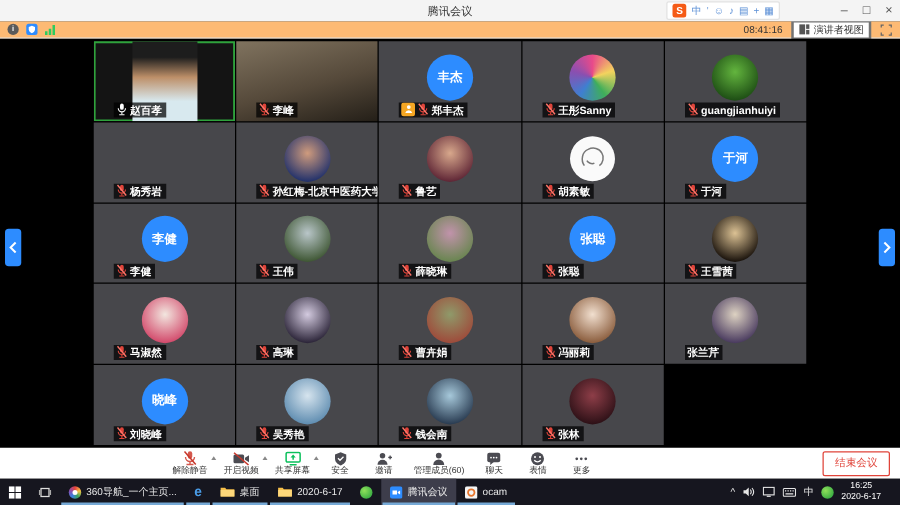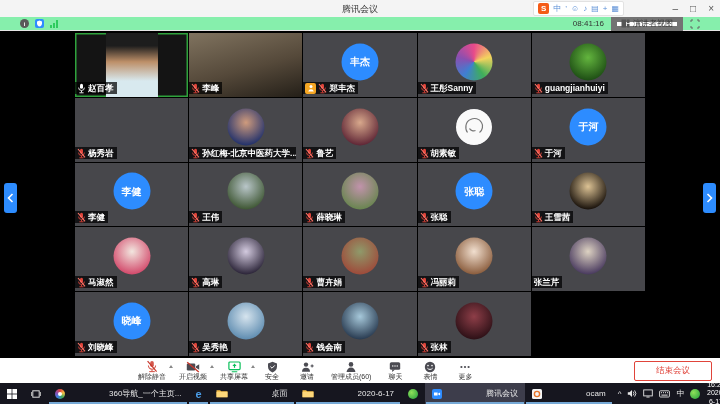--- a/index.html
+++ b/index.html
@@ -11,47 +11,47 @@
   .title { position:absolute; left:0; right:0; top:3px; text-align:center; font-size:9px; color:#333; }
   .ime { position:absolute; right:96px; top:1px; height:15px; background:#fff;
     border:1px solid #e2e2e2; border-radius:2px; display:flex; align-items:center; padding:0 4px; gap:4px; }
   .sogou { width:11px; height:11px; background:#f55b17; color:#fff; font-size:8px; font-weight:bold;
     border-radius:2px; display:flex; align-items:center; justify-content:center; }
   .ime-g { font-size:8px; color:#5b8fd6; line-height:11px; }
   .winctl { position:absolute; right:6px; top:0; height:17px; display:flex; gap:12px; align-items:center;
     font-size:10px; color:#555; }
 
   
-  .meetbar { height:14px; background:#86efac; border-bottom:1px solid #e6e6e6;
-    display:flex; align-items:center; padding:0 20px; gap:6px; }
+  .meetbar { height:14px; background:#fdba74; border-bottom:1px solid #e6e6e6;
+    display:flex; align-items:center; padding:0 6px; gap:6px; }
   .info-ic { width:9px; height:9px; border-radius:50%; background:#5a5a5a; color:#fff; font-size:6px;
     display:flex; align-items:center; justify-content:center; font-weight:bold; }
   .shield-ic { width:9px; height:9px; border-radius:2px; background:#2d8cff;
     display:flex; align-items:center; justify-content:center; }
   .signal { display:flex; align-items:flex-end; gap:1px; height:8px; }
   .signal i { width:2px; background:#2ecc5f; display:block; }
   .mb-right { margin-left:auto; display:flex; align-items:center; gap:7px; }
   .mb-time { font-size:8px; color:#333; }
-  .view-btn { display:flex; align-items:center; gap:3px; border:6px solid #737373; background:#fff;
+  .view-btn { display:flex; align-items:center; gap:3px; border:2px solid #737373; background:#fff;
     height:16px; padding:0 4px; font-size:8px; color:#333; border-radius:1px; }
 
   
   .stage { position:relative; height:327px; background:#000; }
   .grid { position:absolute; left:75px; top:2px; width:570px; height:323px;
     display:grid; grid-template-columns:repeat(5,1fr); grid-template-rows:repeat(5,1fr); gap:1px; }
   .tile { position:relative; background:#47474b; overflow:hidden;font-weight:bold; }
   .tile.active { box-shadow:inset 0 0 0 1.5px #2fa23c; }
   .av { position:absolute; left:50%; top:45%; transform:translate(-50%,-50%);
     width:37px; height:37px; border-radius:50%; overflow:hidden; }
   .av.initials { background:#2d8cff; color:#fff; font-size:10px;
     display:flex; align-items:center; justify-content:center; }
   .vid-portrait { position:absolute; left:50%; top:0; transform:translateX(-50%); width:46%; height:100%; }
-  .plabel { position:absolute; left:0; bottom:3px; max-width:94%; background:rgba(0,0,0,0.72);
+  .plabel { position:absolute; left:16px; bottom:3px; max-width:94%; background:rgba(0,0,0,0.72);
     color:#fff; font-size:8.5px; line-height:12px; padding:0 3px 0 2px;
-    display:flex; align-items:flex-end; gap:2px; white-space:nowrap; overflow:hidden; }
+    display:flex; align-items:flex-start; gap:2px; white-space:nowrap; overflow:hidden; }
   .badge { width:11px; height:11px; border-radius:2px; display:flex; align-items:center;
     justify-content:center; flex:none; }
   .micw { display:flex; align-items:center; flex:none; }
   .nav { position:absolute; top:152px; width:13px; height:30px; background:#2d8cff; border-radius:3px;
     display:flex; align-items:center; justify-content:center; }
   .nav-left { left:4px; } .nav-right { right:4px; }
   .speaking { position:absolute; right:0; top:22px; background:rgba(62,62,66,0.92); color:#e8e8e8;
     font-size:8px; height:16px; display:flex; align-items:center; gap:3px; padding:0 3px 0 5px;
     border-radius:2px 0 0 2px; }
   .blurblob { width:27px; height:11px; border-radius:2px; opacity:.55;
@@ -59,26 +59,26 @@
 
   
   .toolbar { height:25px; background:#fff; display:flex; align-items:center; padding:0 8px; }
   .tb-items { display:flex; align-items:flex-start; gap:13px; margin-left:130px; }
   .tb-item { display:flex; flex-direction:column; align-items:center; position:relative; min-width:22px; }
   .tb-item .ic { height:13px; display:flex; align-items:center; }
   .tb-item .lb { font-size:7px; color:#333; line-height:8px; white-space:nowrap; }
   .chev { position:absolute; right:-7px; top:5px; width:0; height:0;
     border-left:2.5px solid transparent; border-right:2.5px solid transparent; border-bottom:3.5px solid #888; }
   .end { margin-left:auto; background:#fff; border:1px solid #e0443a; color:#e0443a; font-size:8.5px;
-    padding:3px 21px; border-radius:2px; font-family:inherit;text-align:center; }
+    padding:3px 9px; border-radius:2px; font-family:inherit;text-align:center; }
 
   
   .taskbar { height:21px; background:#16161f; display:flex; align-items:stretch; color:#e8e8e8; }
   .tk-btn { display:flex; align-items:center; gap:4px; padding:0 7px; position:relative; font-size:8px; }
-  .tk-lb { white-space:nowrap; overflow:hidden; max-width:82px;margin-left:40px; }
+  .tk-lb { white-space:nowrap; overflow:hidden; max-width:82px; }
   .tk-btn.open::after { content:""; position:absolute; left:1px; right:1px; bottom:0; height:2px; background:#76a9d6; }
   .tk-btn.active { background:#3d3d4b; }
   .wheel { width:10px; height:10px; border-radius:50%; position:relative; flex:none;
     background:conic-gradient(#e5413c,#f6c244,#3ba55c,#3b7fe0,#8a4fb0,#e5413c); }
   .wheel i { position:absolute; left:3px; top:3px; width:4px; height:4px; background:#fff; border-radius:50%; }
   .greenc { width:10px; height:10px; border-radius:50%; flex:none;
     background:radial-gradient(circle at 35% 35%, #8fe05a, #1f9e3c); }
   .edge-e { color:#4a9de8; font-weight:bold; font-size:11px; line-height:10px; }
   .tray { margin-left:auto; display:flex; align-items:center; gap:6px; padding:0 5px; }
   .tray .glyph { font-size:8px; color:#e8e8e8; }

